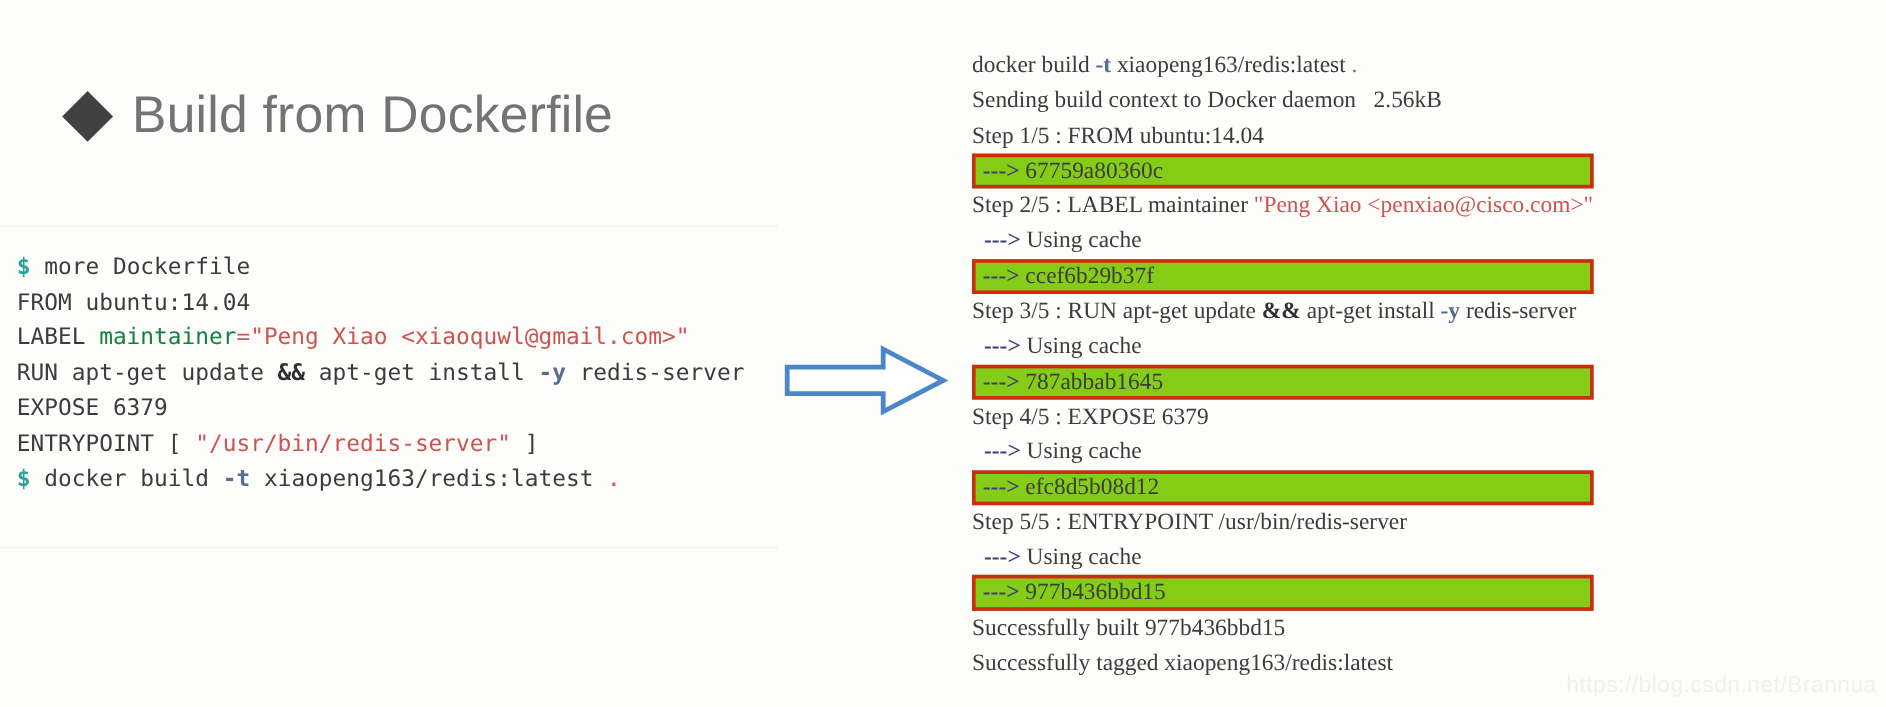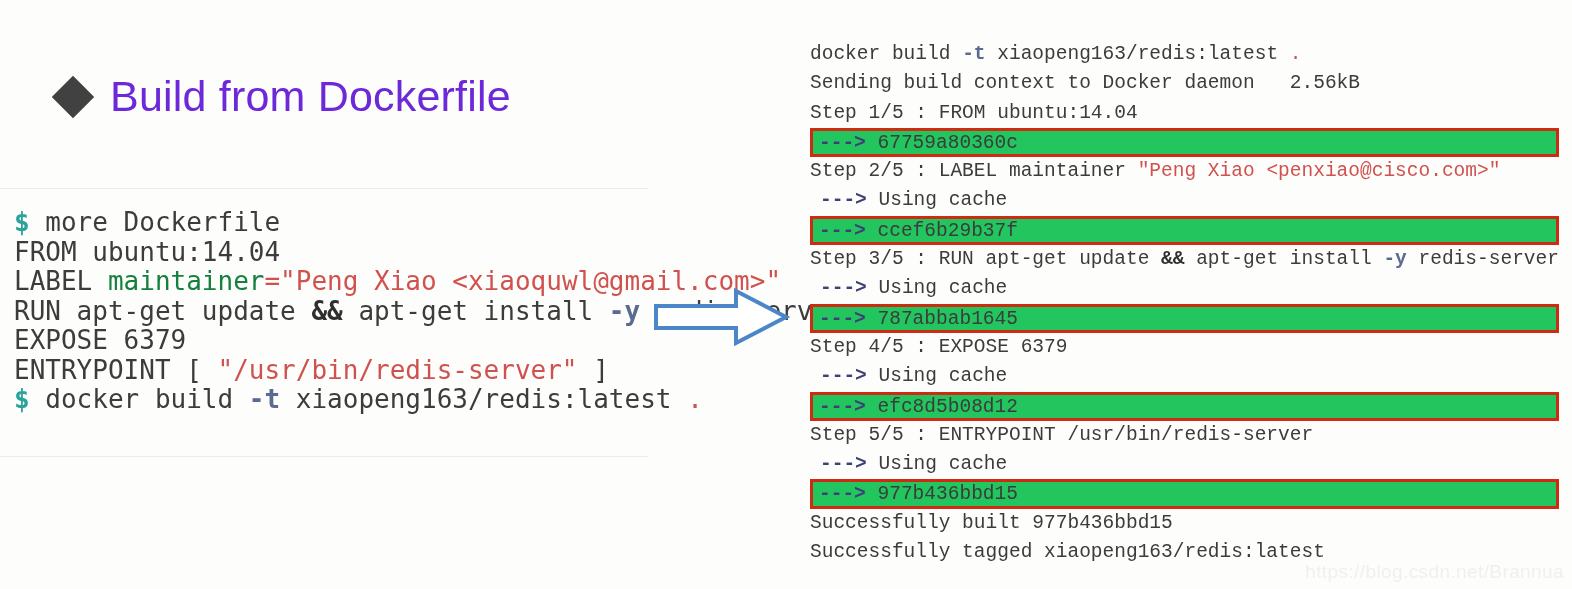--- a/index.html
+++ b/index.html
@@ -38,41 +38,41 @@
     width: 30px;
     height: 30px;
     background: #414141;
     transform: rotate(45deg);
     flex: 0 0 auto;
   }
   .title-text {
     font-family: "Liberation Sans", sans-serif;
     font-size: 43px;
     font-weight: 400;
-    color: #6d28d9;
+    color: #737373;
     letter-spacing: 0.2px;
     white-space: nowrap;
   }
 
   .divider {
     position: absolute;
     left: 0;
     width: 648px;
     height: 1px;
     background: #ececec;
   }
   #divider-top { top: 188px; }
   #divider-bottom { top: 456px; }
 
   #dockerfile-listing {
     position: absolute;
     left: 14px;
     top: 208px;
     font-family: "DejaVu Sans Mono", monospace;
-    font-size: 26px;
+    font-size: 19px;
     line-height: 29.5px;
     color: #3c3c3c;
     white-space: pre;
   }
   #dockerfile-listing .ln { display: block; white-space: pre; }
 
   
   .tok-prompt   { color: #2ba39b; font-weight: bold; }
   .tok-param    { color: #15803d; }
   .tok-string   { color: #d0524f; }
@@ -87,39 +87,39 @@
     top: 286px;
     width: 140px;
     height: 62px;
   }
 
   
   #terminal-output {
     position: absolute;
     left: 810px;
     top: 40px;
-    font-family: Liberation Mono, monospace;
+    font-family: Liberation Serif, serif;
     font-size: 19.5px;
     line-height: 29.3px;
     color: #3c3c3c;
     white-space: pre;
   }
   #terminal-output .ln {
     display: block;
     white-space: pre;
     height: 29.3px;
   }
   .tok-arrow { color: #3e3f75; font-weight: bold; }
 
   
   .ln.boxed {
     position: relative;
     display: inline-block;
     border: 3px solid #cf2a12;
-    background: #22c55e;
+    background: #84cc16;
     padding: 0px 10px 0px 6px;
     margin-left: 0px;
     box-sizing: border-box;
     height: 30px;
     line-height: 24px;
   }
   .boxed-row {
     display: block;
     height: 29.3px;
   }

